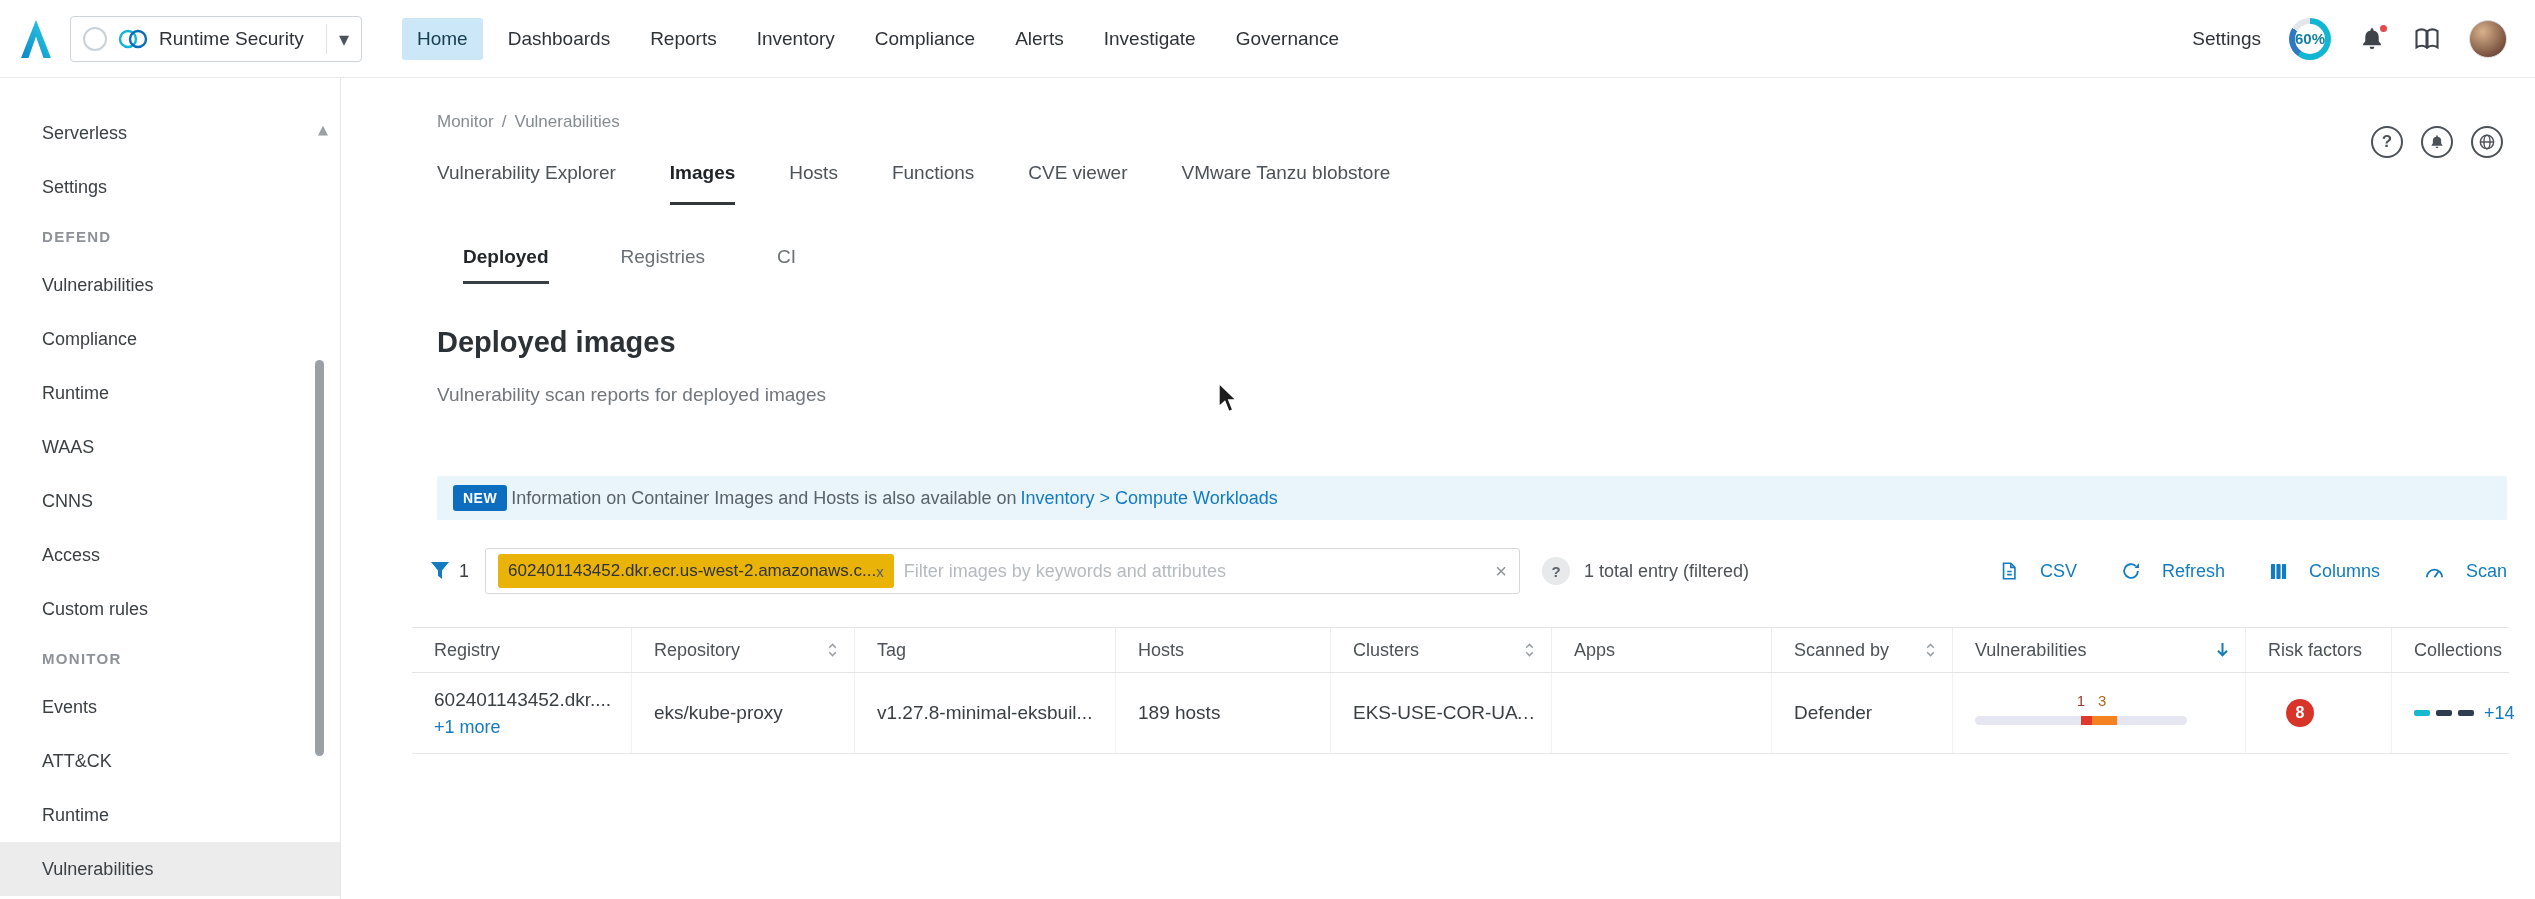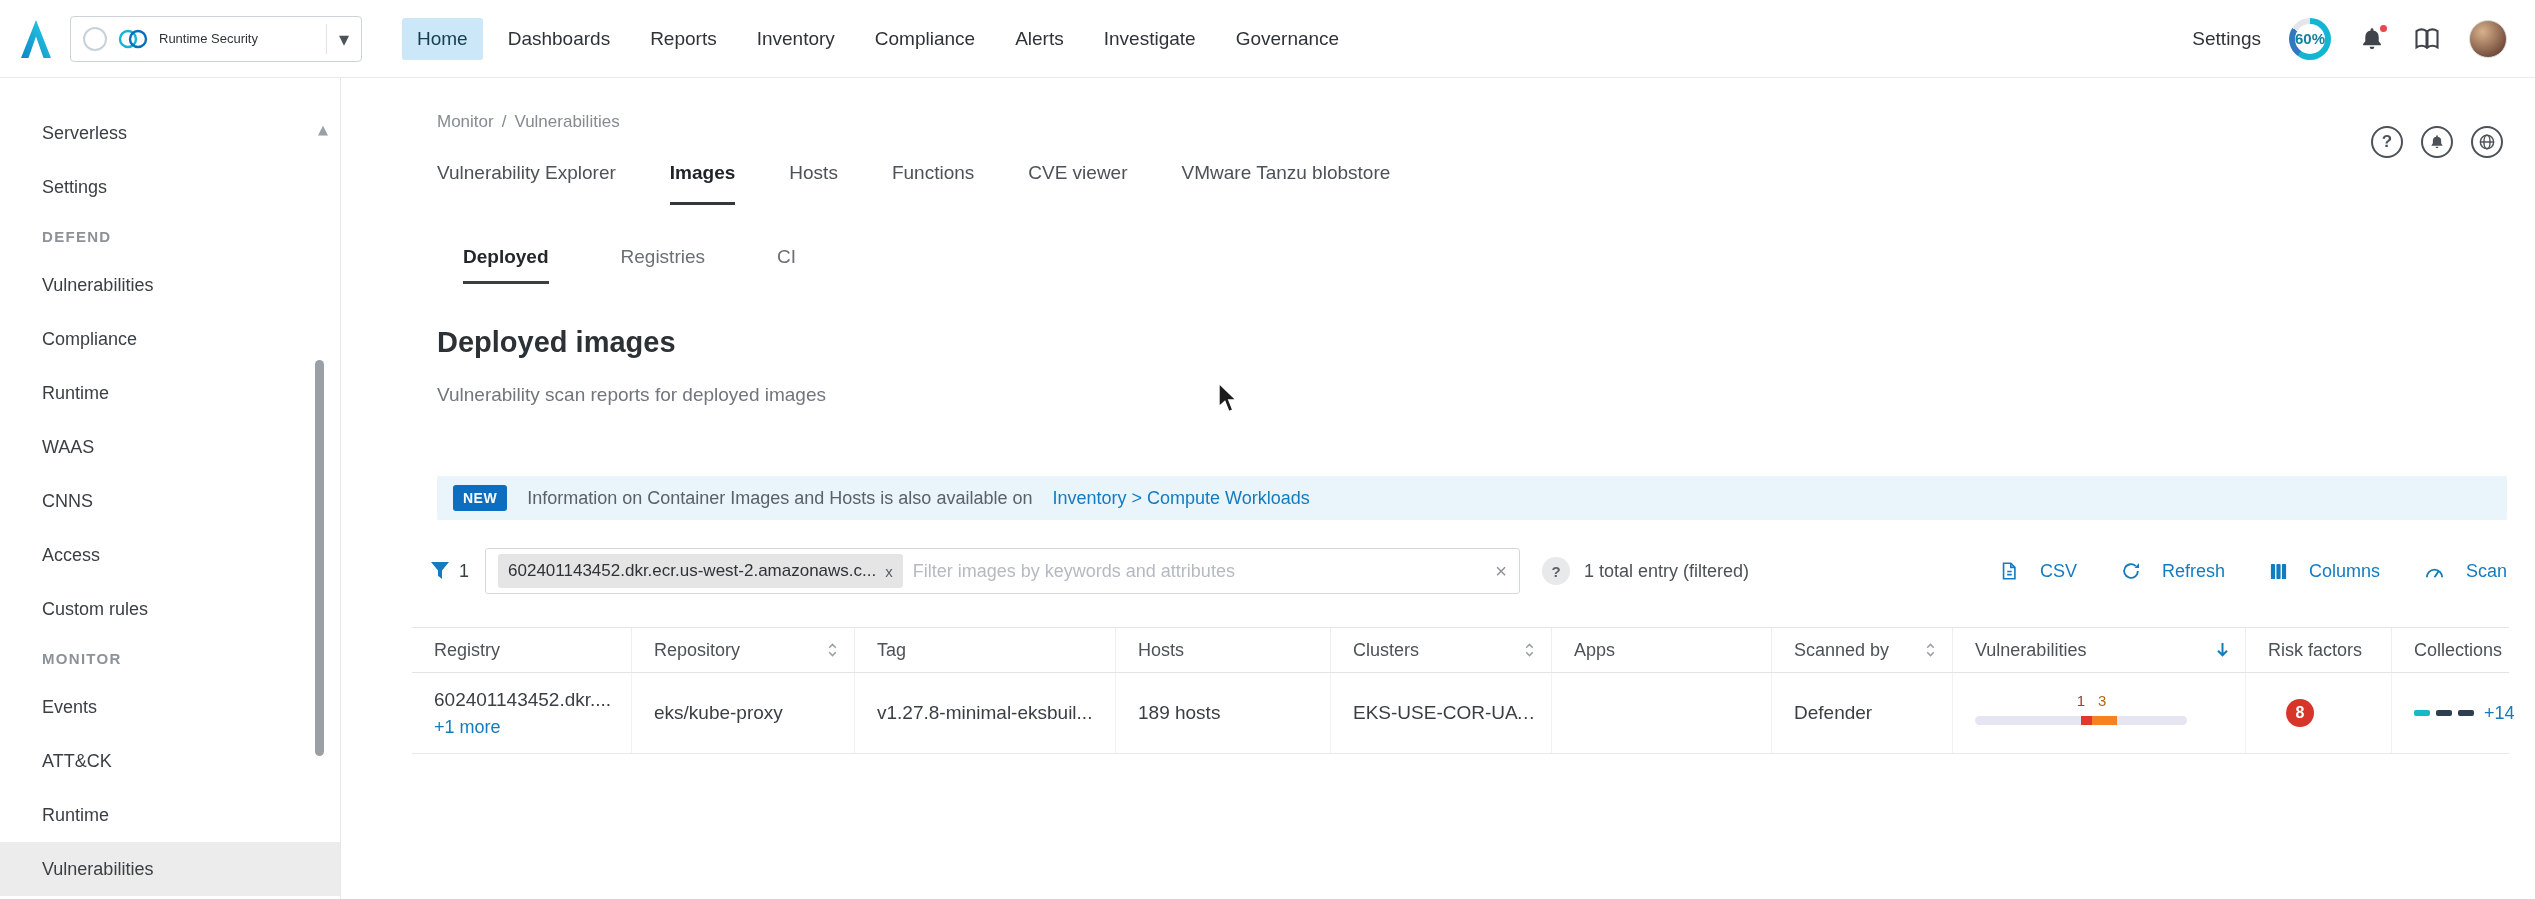--- a/index.html
+++ b/index.html
@@ -9,21 +9,21 @@
     font-family:"Liberation Sans", sans-serif; color:#333;
   }
 
   
   .topbar { position:absolute; top:0; left:0; right:0; height:78px; background:#fff;
     border-bottom:1px solid #e9e9e9; display:flex; align-items:center; padding:0 28px 0 18px; gap:16px; z-index:10; }
   .logo { display:flex; align-items:center; }
   .switcher { display:flex; align-items:center; gap:10px; height:46px; min-width:292px;
     border:1px solid #ccd3d9; border-radius:4px; padding:0 12px; cursor:pointer; }
   .faint-circle { width:24px; height:24px; border:2px solid #c9d2d9; border-radius:50%; }
-  .switcher-label { font-size:13px; color:#2f3338; white-space:nowrap; }
+  .switcher-label { font-size:19px; color:#2f3338; white-space:nowrap; }
   .chev { margin-left:auto; padding-left:12px; border-left:1px solid #dfe3e6; color:#4c5258;
     font-size:20px; height:30px; display:flex; align-items:center; font-family:"DejaVu Sans", sans-serif; }
   .nav { display:flex; align-items:center; gap:10px; margin-left:24px; }
   .nav-item { font-size:19px; color:#2f3338; padding:10px 15px; border-radius:3px; white-space:nowrap; cursor:pointer; }
   .nav-item.active { background:#cbe7f8; color:#16404f; }
   .top-right { margin-left:auto; display:flex; align-items:center; gap:28px; }
   .settings-label { font-size:19px; color:#2f3338; cursor:pointer; }
   .gauge { width:42px; height:42px; border-radius:50%; display:flex; align-items:center; justify-content:center;
     background:conic-gradient(#13b6d2 0 216deg, #2f78c2 216deg 302deg, #e3e7ea 302deg 360deg); cursor:pointer; }
   .gauge-inner { width:30px; height:30px; background:#fff; border-radius:50%; display:flex; align-items:center;
@@ -58,34 +58,34 @@
   .tab.active { color:#1f2328; font-weight:bold; border-bottom:3px solid #33383d; }
 
   .subtabs { position:absolute; top:168px; left:96px; display:flex; gap:46px; }
   .subtab { font-size:19px; color:#6a7076; padding-bottom:13px; cursor:pointer;margin-left:26px; }
   .subtab.active { color:#23272b; font-weight:bold; border-bottom:3px solid #3a3f44; }
 
   .page-title { position:absolute; top:248px; left:96px; font-size:29px; font-weight:600; color:#2c3136; }
   .page-sub { position:absolute; top:306px; left:96px; font-size:19px; color:#70767c; }
 
   .banner { position:absolute; top:398px; left:96px; right:28px; height:44px; background:#e9f4fb;
-    border-radius:2px; display:flex; align-items:center; gap:20px; padding:0 16px; }
+    border-radius:2px; display:flex; align-items:center; gap:4px; padding:0 16px; }
   .new-badge { background:#0d6ebf; color:#fff; font-size:14px; font-weight:bold; padding:5px 10px;
     border-radius:3px; letter-spacing:.5px; }
   .banner-text { font-size:18px; color:#5a6168; }
   .banner-link { font-size:18px; color:#137cc0; cursor:pointer; }
 
   
   .filterbar { position:absolute; top:470px; left:88px; right:28px; height:46px; display:flex; align-items:center; }
   .funnel { display:flex; margin-right:8px; cursor:pointer; }
   .filter-count { font-size:18px; color:#3a3f44; margin-right:16px; }
   .filter-input { width:1035px; height:46px; border:1px solid #d6d9dc; border-radius:3px; background:#fff;
     display:flex; align-items:center; padding:0 12px; gap:10px; cursor:text; }
-  .chip { background:#e5e5e5; border-radius:3px; padding:7px 10px; font-size:17px; color:#2f3338;
-    display:flex; align-items:center; gap:9px; white-space:nowrap; cursor:default; }
+  .chip { background:#eab308; border-radius:3px; padding:7px 10px; font-size:17px; color:#2f3338;
+    display:flex; align-items:center; gap:0; white-space:nowrap; cursor:default; }
   .chip-x { color:#5a6168; font-size:15px; cursor:pointer; }
   .filter-input input { flex:1; border:none; outline:none; font-size:18px; color:#3a3f44; background:transparent;
     font-family:"Liberation Sans", sans-serif; min-width:40px; }
   .filter-input input::placeholder { color:#b4bac0; }
   .clear-x { color:#8d9298; font-size:20px; cursor:pointer; }
   .qmark { width:28px; height:28px; border-radius:50%; background:#e7e9eb; color:#5a6168; font-size:15px;
     font-weight:bold; display:flex; align-items:center; justify-content:center; margin:0 14px 0 22px; cursor:pointer; }
   .result-text { font-size:18px; color:#4c5258; }
   .actions { margin-left:auto; display:flex; align-items:center; gap:44px; }
   .action { display:flex; align-items:center; gap:21px; font-size:18px; color:#137cc0; cursor:pointer; white-space:nowrap; }

